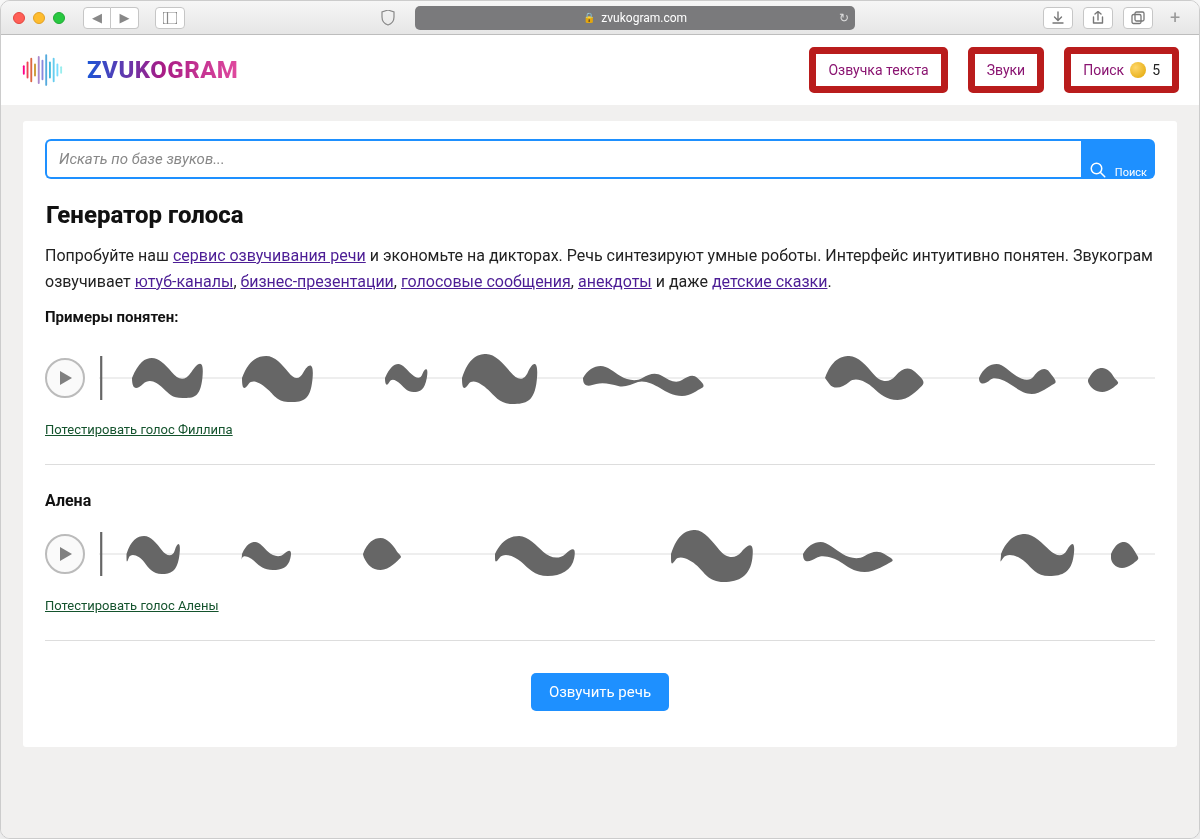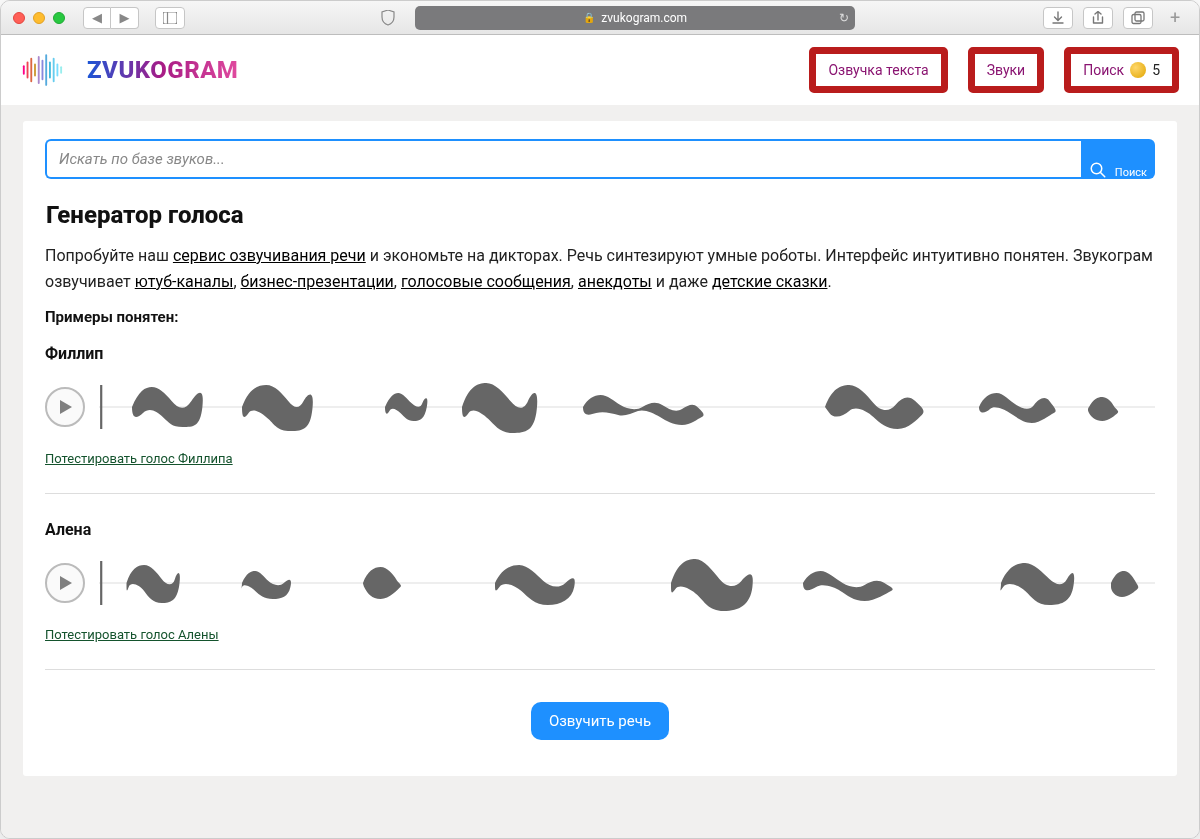--- a/index.html
+++ b/index.html
@@ -37,32 +37,32 @@
 
 .main{background:#fff;margin:16px 22px;border-radius:3px;padding:18px 22px 30px}
 .searchrow{display:flex;gap:0;margin-bottom:22px}
 .search{flex:1;border:2px solid #1e90ff;border-right:none;border-radius:6px 0 0 6px;padding:9px 12px;font-size:15px;font-style:italic;color:#666;outline:none}
 .search::placeholder{color:#888;font-style:italic}
 .sbtn{background:#1e90ff;border:none;color:#fff;border-radius:0 6px 6px 0;padding:0 8px;display:flex;align-items:flex-end;gap:8px;font-size:11px}
 .sbtn svg{width:18px;height:18px}
 
 h1{font-size:24px;font-weight:800;margin:10px 1px 14px;color:#111}
 .intro{font-size:16px;line-height:1.6;color:#222;margin-bottom:14px}
-.intro a{color:#000000;text-decoration:underline}
+.intro a{color:#4c1d95;text-decoration:underline}
 .sublabel{font-size:15px;font-weight:700;margin:12px 0 18px;color:#111}
 .voice{margin-bottom:26px}
 .voice h3{font-size:16px;font-weight:700;margin-bottom:10px;color:#111}
 .player{display:flex;align-items:center;gap:14px;padding:6px 0}
 .play{width:40px;height:40px;border-radius:50%;border:2px solid #bbb;background:#fafafa;display:flex;align-items:center;justify-content:center;flex-shrink:0}
 .play svg{width:16px;height:16px;fill:#808080}
 .wave{flex:1;height:56px}
 .testlink{display:inline-block;margin-top:10px;font-size:13px;color:#14532d;text-decoration:underline}
 hr.sep{border:none;border-top:1px solid #ddd;margin:26px 0}
 .bottombar{display:flex;justify-content:center;padding:6px 0}
-.cta{background:#1e90ff;color:#fff;border:none;border-radius:10px;padding:10px 18px;font-size:15px}
+.cta{background:#1e90ff;color:#fff;border:none;border-radius:5px;padding:10px 18px;font-size:15px}
 </style>
 </head>
 <body>
 
 <div class="window">
   <div class="titlebar">
     <div class="traffic">
       <div class="dot r"></div>
       <div class="dot y"></div>
       <div class="dot g"></div>
@@ -158,21 +158,20 @@
 
       <h1>Генератор голоса</h1>
 
       <p class="intro">
         <span>Попробуйте наш </span><a href="#">сервис озвучивания речи</a><span> и экономьте на дикторах. Речь синтезируют умные роботы. Интерфейс интуитивно понятен. Звукограм озвучивает </span><a href="#">ютуб-каналы</a><span>, </span><a href="#">бизнес-презентации</a><span>, </span><a href="#">голосовые сообщения</a><span>, </span><a href="#">анекдоты</a><span> и даже </span><a href="#">детские сказки</a><span>.</span>
       </p>
 
       <div class="sublabel">Примеры понятен:</div>
 
       <div class="voice">
-        <h3>Филлип</h3>
         <div class="player">
           <button class="play">
             <svg viewBox="0 0 16 16">
                 <path d="M3 1v14l12-7z"></path>
               </svg>
           </button>
           <svg class="wave" viewBox="0 0 960 56" preserveAspectRatio="none">
             <line x1="0" y1="28" x2="960" y2="28" stroke="#ddd" stroke-width="1"></line>
             <line x1="2" y1="6" x2="2" y2="50" stroke="#666" stroke-width="2"></line>
             <g fill="#666">

